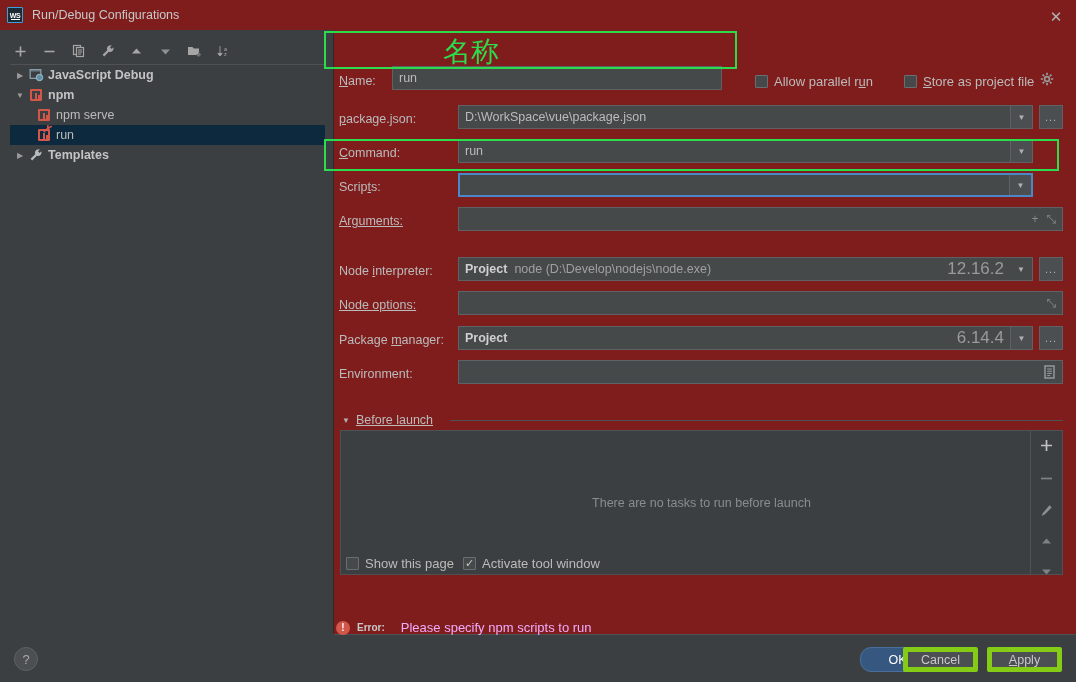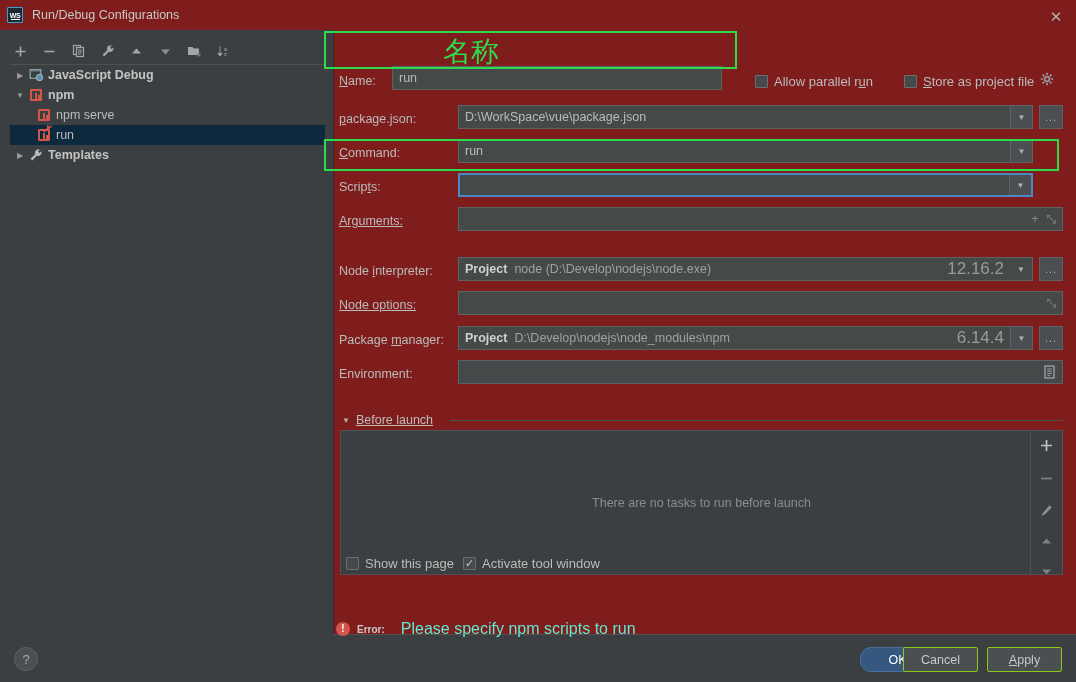--- a/index.html
+++ b/index.html
@@ -251,27 +251,27 @@
   .err-row {
     position: absolute; display: flex; align-items: center; gap: 7px;
   }
   .err-icon {
     width: 14px; height: 14px; border-radius: 50%;
     background: #d3564b;
     display: flex; align-items: center; justify-content: center;
     color: #ffffff; font-size: 10px; font-weight: bold; line-height: 1;
   }
   .err-label { font-weight: bold; color: #c9c9c9; font-size: 10px; }
-  .err-msg { color: #5eead4; font-size: 16px; padding-left: 9px; }
+  .err-msg { color: #f0abfc; font-size: 13px; padding-left: 9px; }
 
   .btn {
     position: absolute;
     height: 25px;
     background: #4b4f51;
-    border: 1px solid #84cc16;
+    border: 5px solid #84cc16;
     border-radius: 2px;
     color: #c8c8c8; font-size: 12.5px;
     display: flex; align-items: center; justify-content: center;
     cursor: default;
   }
   .btn.primary {
     background: #365880;
     border: 1px solid #4a6f9c;
     color: #ffffff;
   }
@@ -462,21 +462,20 @@
 
     <span class="lbl" style="left:5px; top:268px;text-decoration:underline;">Node options:</span>
     <div class="field" style="left:124px; top:261px; width:605px;">
       <span></span>
       <span class="icon-right">⤡</span>
     </div>
 
     <span class="lbl" style="left:5px; top:303px;"><span>Package </span><span class="mn">m</span><span>anager:</span></span>
     <div class="field" style="left:124px; top:296px; width:575px;">
       <span class="combo-prefix">Project</span>
-      <span class="combo-sub">D:\Develop\nodejs\node_modules\npm</span>
       <span class="combo-ver">6.14.4</span>
       <span class="arrow-btn">▼</span>
     </div>
     <div class="dots-btn" style="left:705px; top:296px;">...</div>
 
     <span class="lbl" style="left:5px; top:337px;">Environment:</span>
     <div class="field" style="left:124px; top:330px; width:605px;">
       <span></span>
       <span class="icon-right">
         <svg width="13" height="14" viewBox="0 0 13 14">

